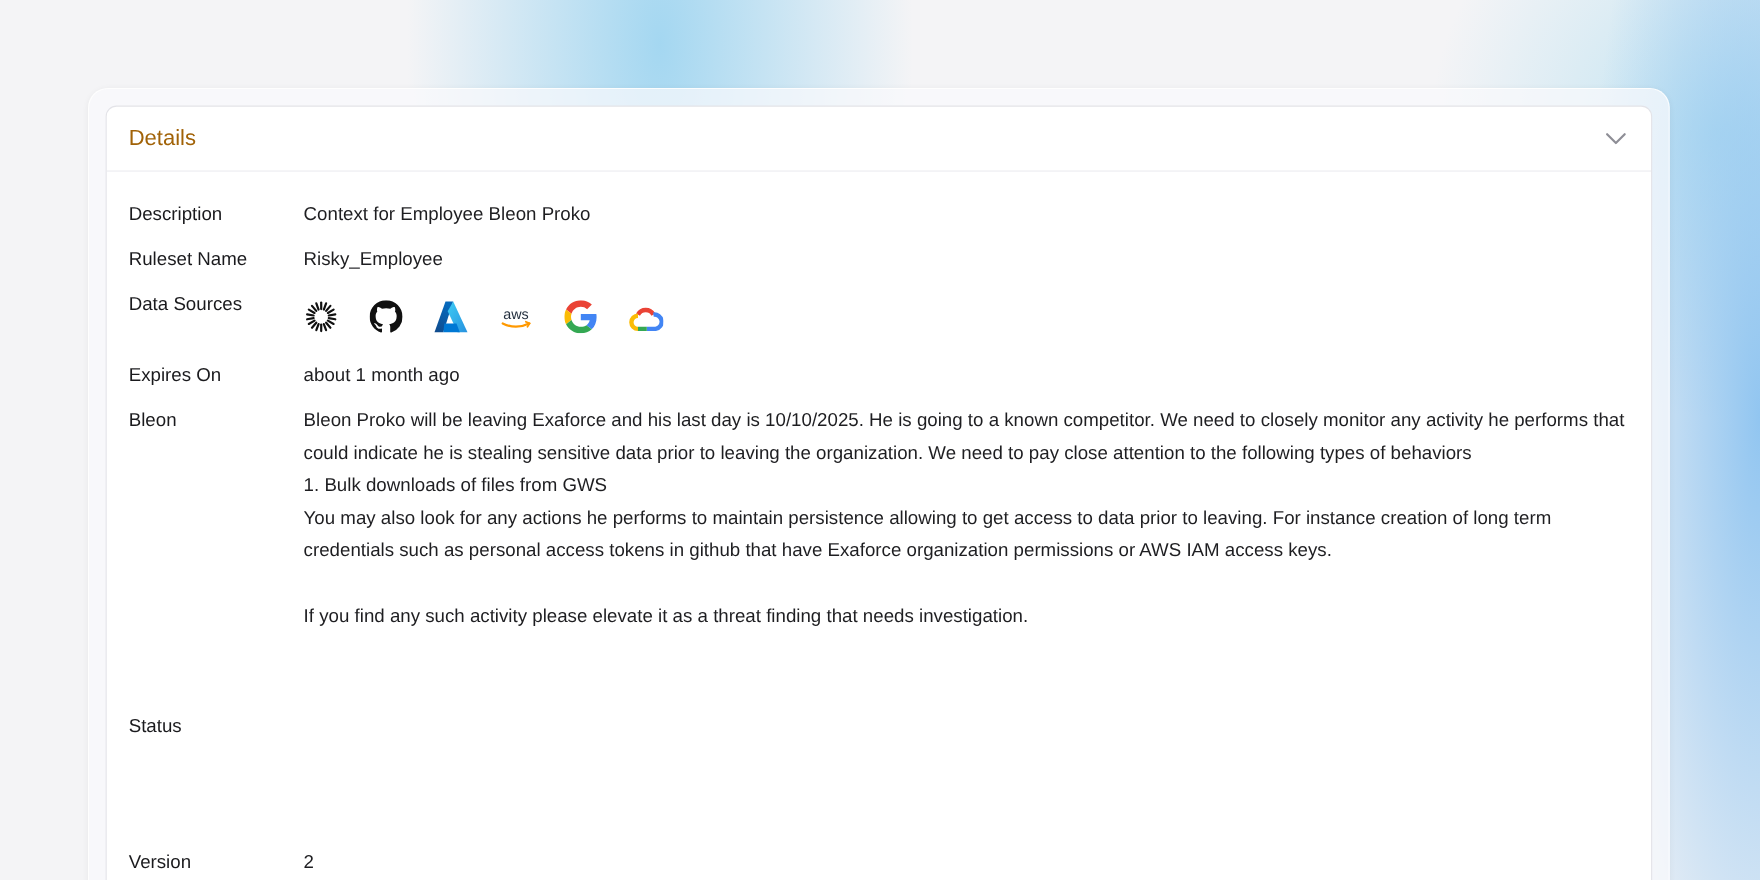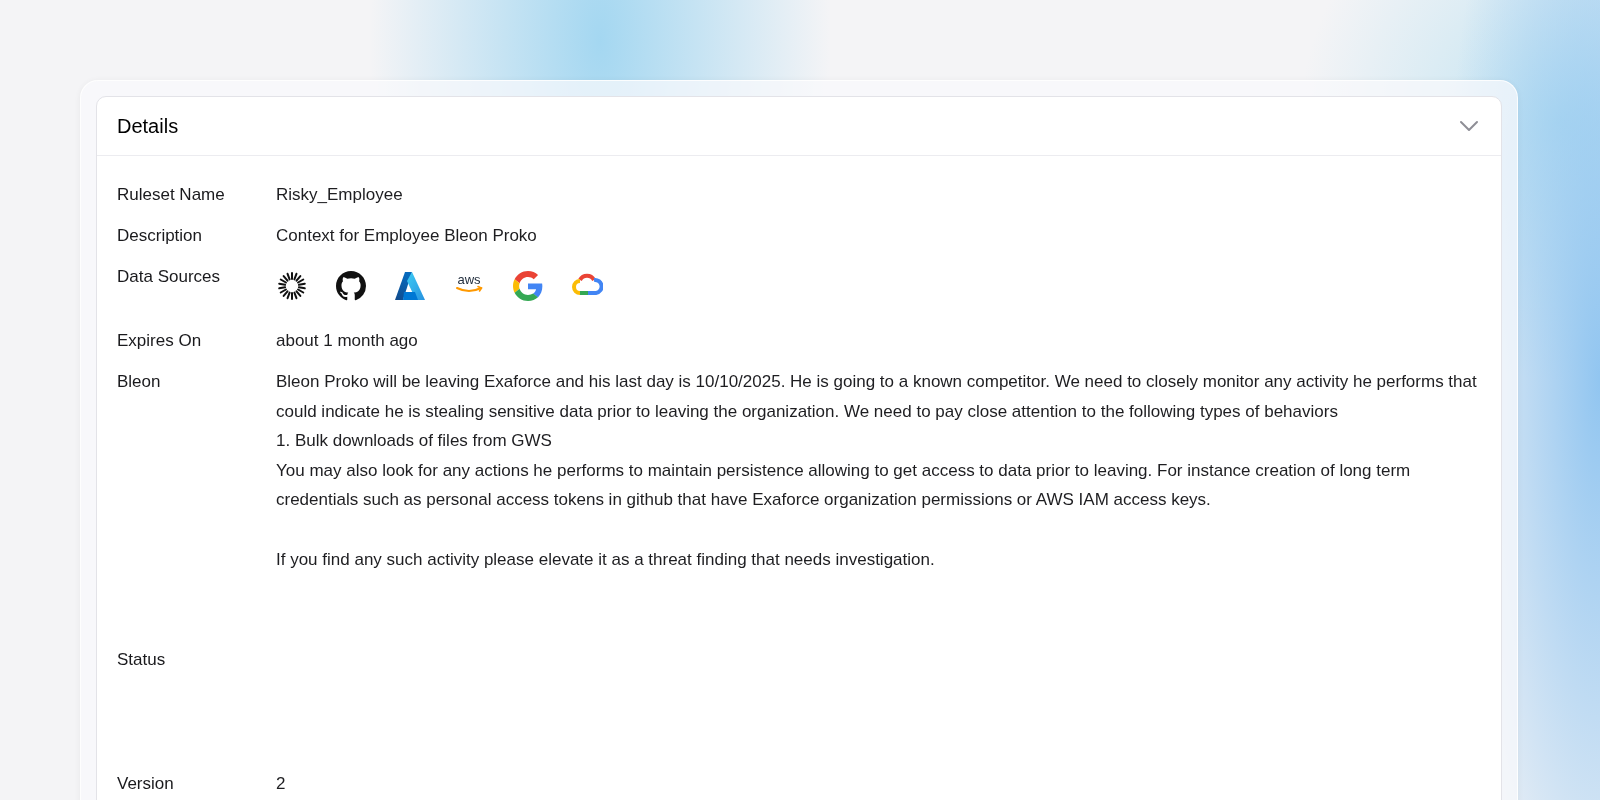--- a/index.html
+++ b/index.html
@@ -29,32 +29,32 @@
     background: #ffffff;
     border: 1px solid #e3e3e8;
     border-radius: 10px;
     overflow: hidden;
   }
   .card-header {
     height: 59px; display: flex; align-items: center; justify-content: space-between;
     padding: 0 20px;
     border-bottom: 1px solid #ececf0;
   }
-  .card-title { font-size: 20px; font-weight: 500; color: #000000; }
+  .card-title { font-size: 20px; font-weight: 500; color: #a16207; }
   .chevron { width: 24px; height: 24px; cursor: pointer; display: flex; align-items: center; justify-content: center; }
   .card-body { padding: 24px 20px 0 20px; }
   .row { display: flex; align-items: flex-start; }
   .lbl { width: 159px; flex: 0 0 159px; font-size: 17px; font-weight: 500; color: #1a1a1d; line-height: 29px; }
   .val { font-size: 17px; color: #1e1e21; line-height: 29px; flex: 1; }
   .r-name { height: 41px; }
   .r-desc { height: 41px; }
   .r-ds { height: 64px; }
   .r-exp { height: 41px; }
   .icons { display: flex; align-items: center; gap: 27px; padding-top: 9px; }
-  .icons .ic { width: 32px; height: 32px; display: flex; align-items: flex-start; justify-content: center; }
+  .icons .ic { width: 32px; height: 32px; display: flex; align-items: flex-end; justify-content: center; }
   .rules p { line-height: 29.6px; }
   .rules .blank { height: 29.6px; }
   .r-rules { height: 278px; }
   .r-status { height: 76px; flex-direction: column; }
   .badge {
     display: inline-flex; align-items: center; gap: 9px;
     background: #ec4899; border-radius: 22px;
     height: 42px; padding: 0 13px 0 7px; margin-top: 0px;
     font-size: 17px; color: #1e1e21;
   }
@@ -71,28 +71,28 @@
   <div class="card-header">
     <div class="card-title">Details</div>
     <div class="chevron">
       <svg width="20" height="12" viewBox="0 0 20 12">
           <path d="M2 2 L10 10 L18 2" fill="none" stroke="#8e8e96" stroke-width="2" stroke-linecap="round" stroke-linejoin="round"></path>
         </svg>
     </div>
   </div>
 
   <div class="card-body">
+    <div class="row r-desc">
+      <div class="lbl">Description</div>
+      <div class="val">Context for Employee Bleon Proko</div>
+    </div>
+
     <div class="row r-name">
       <div class="lbl">Ruleset Name</div>
       <div class="val">Risky_Employee</div>
-    </div>
-
-    <div class="row r-desc">
-      <div class="lbl">Description</div>
-      <div class="val">Context for Employee Bleon Proko</div>
     </div>
 
     <div class="row r-ds">
       <div class="lbl">Data Sources</div>
       <div class="val">
         <div class="icons">
           <div class="ic">
             <svg width="30" height="30" viewBox="-15 -15 30 30">
               <g stroke="#111" stroke-width="2" stroke-linecap="round">
                 <line x1="0" y1="-7" x2="0" y2="-13"></line>

